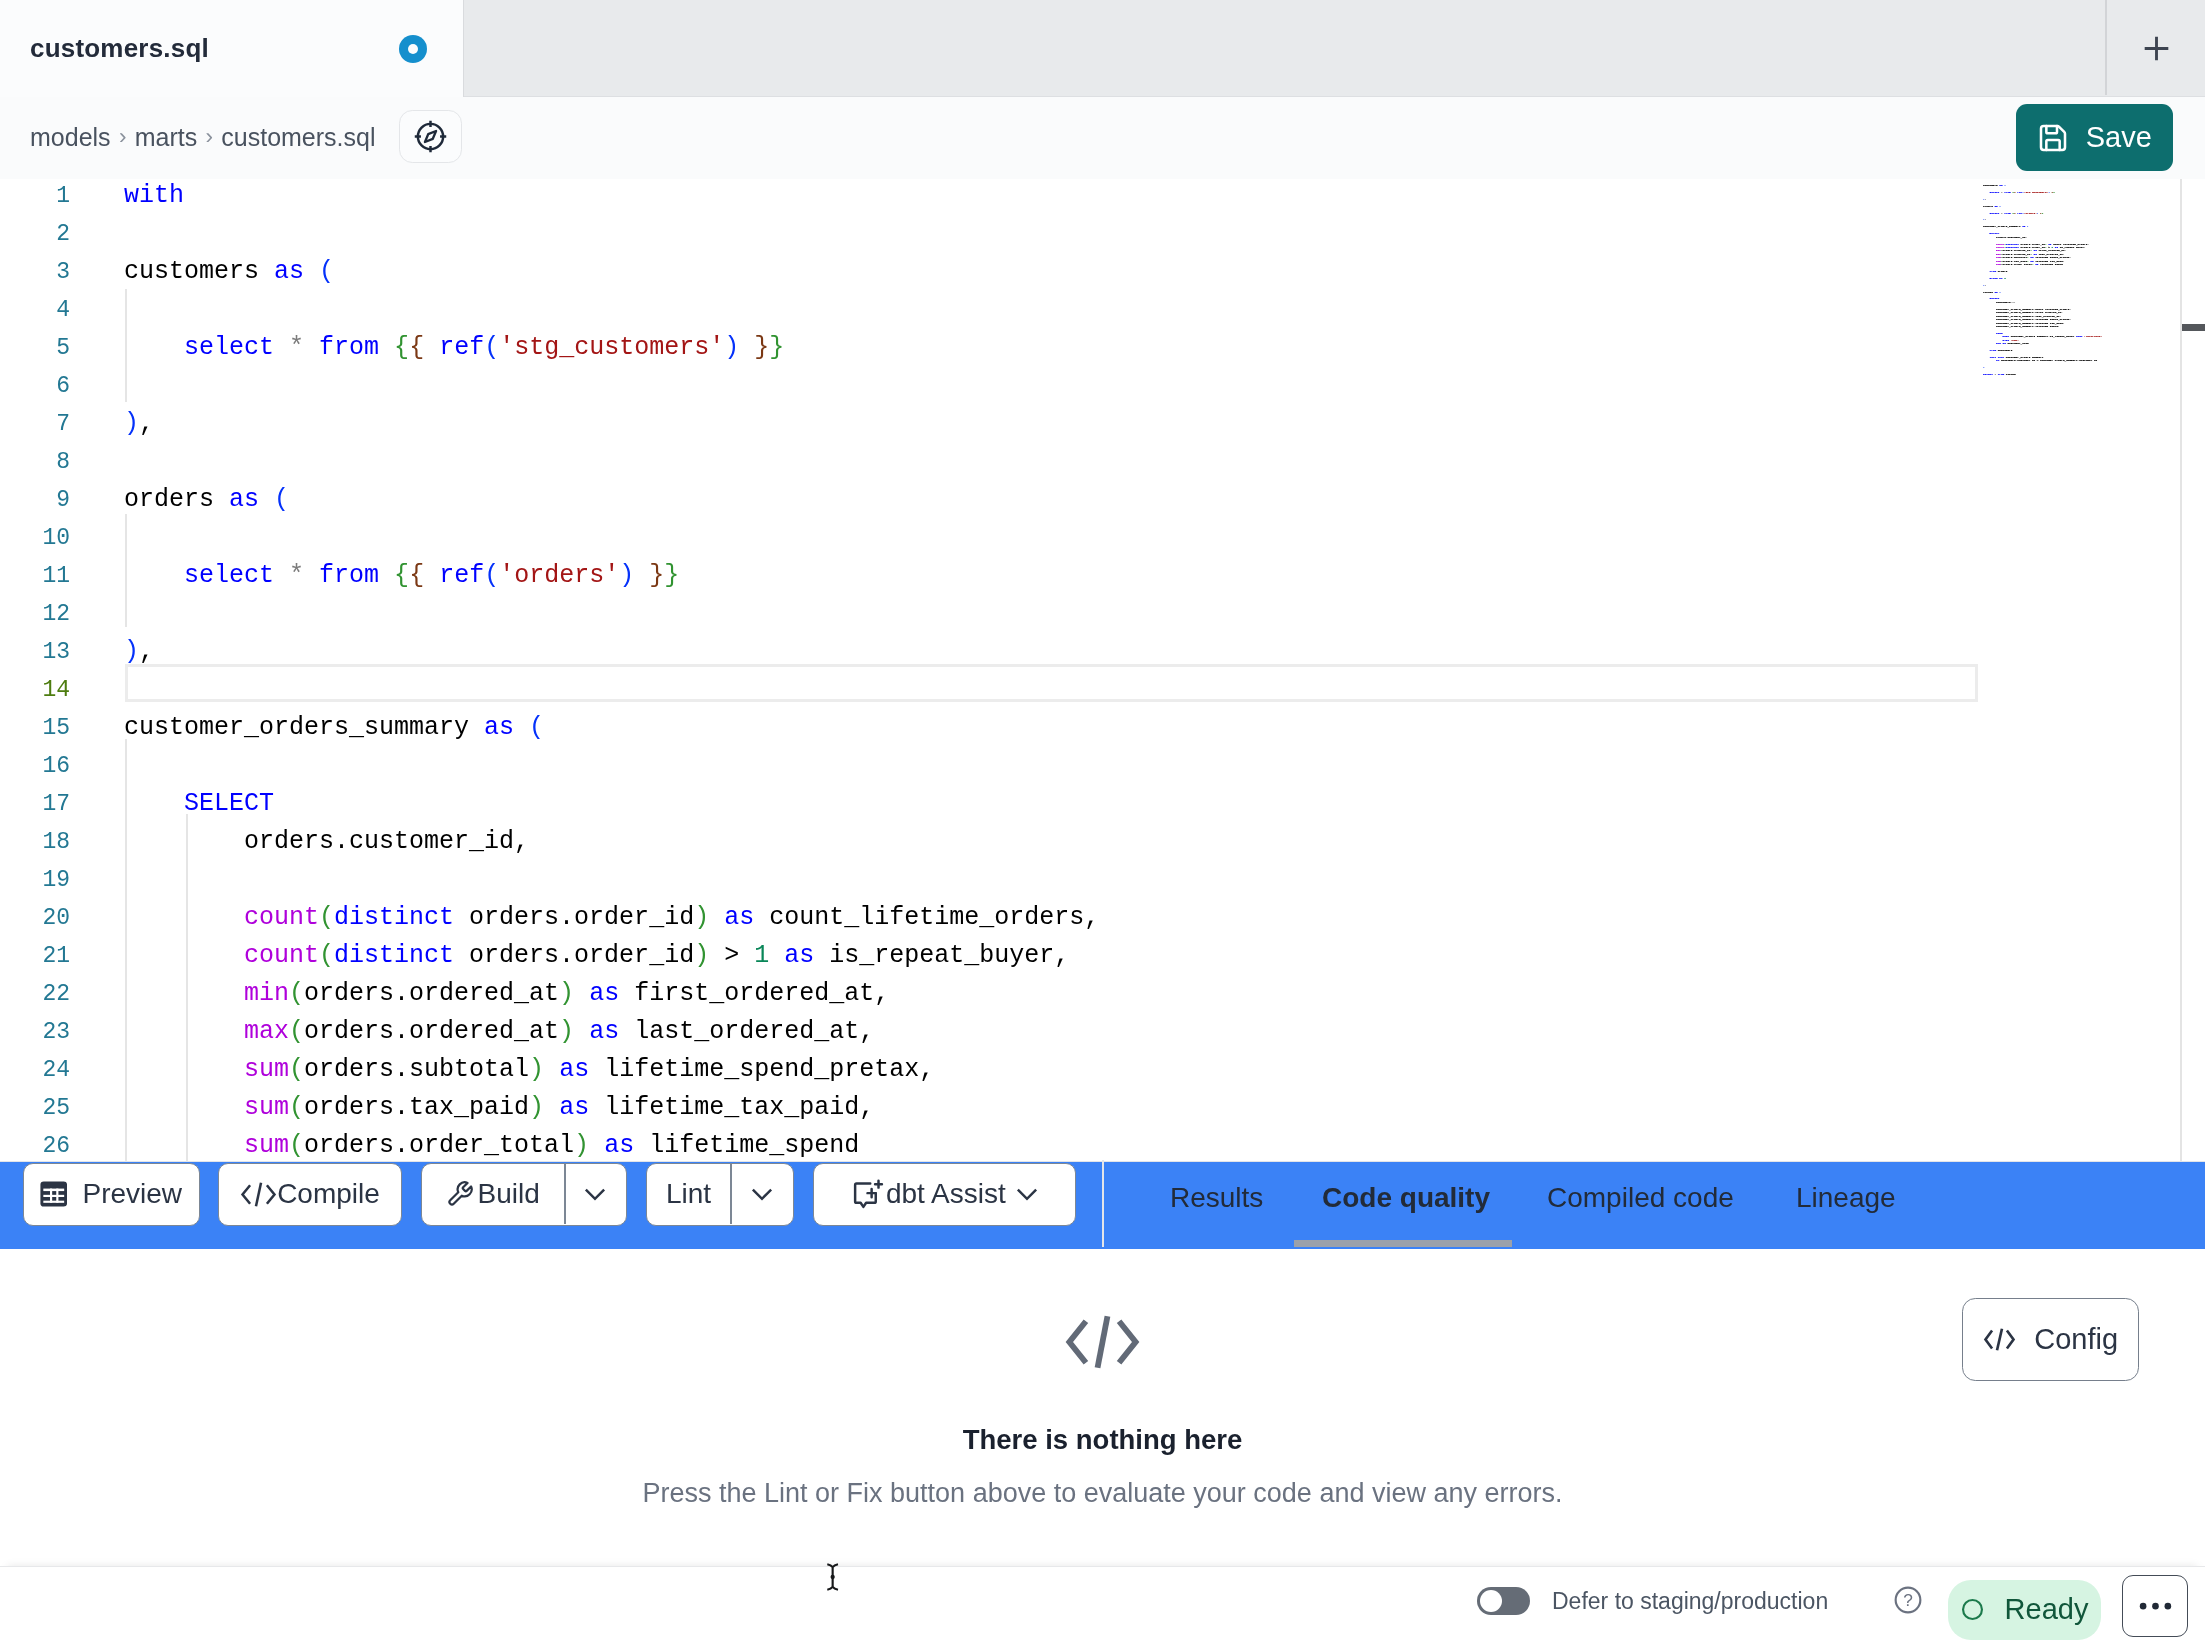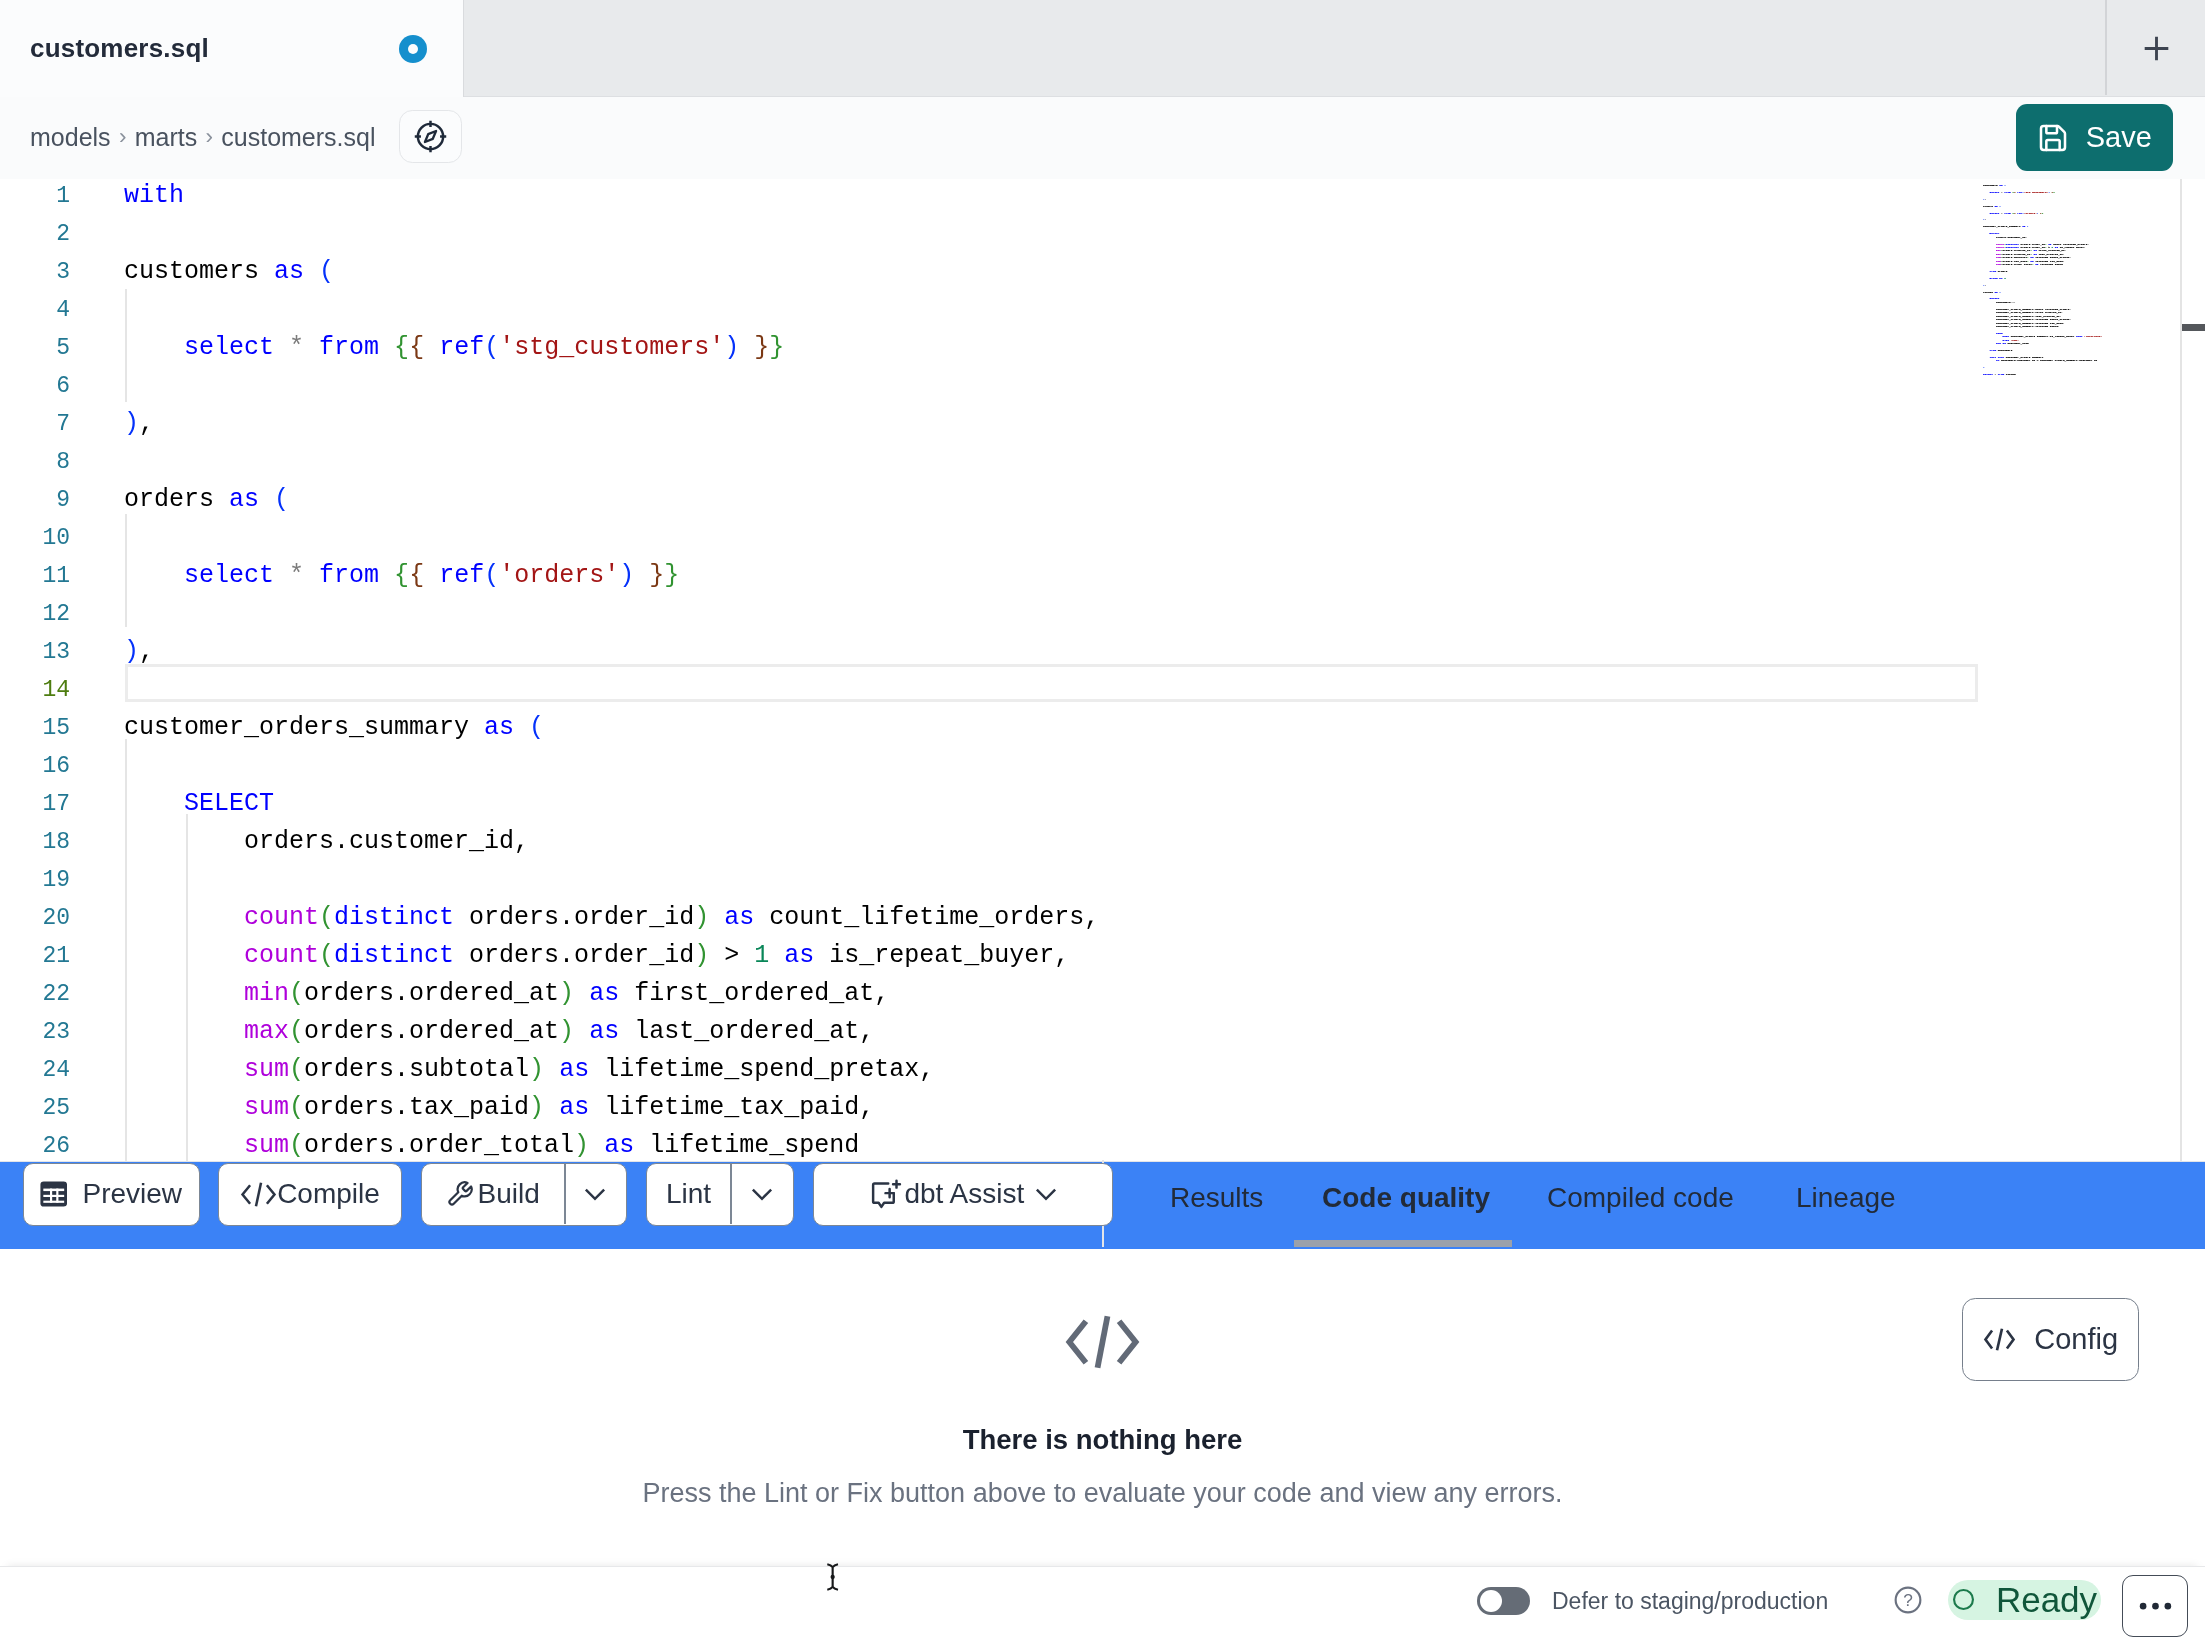--- a/index.html
+++ b/index.html
@@ -55,21 +55,21 @@
 #panel { left:0; top:1250px; width:2205px; height:316px; background:#fff; }
 #nothing { left:0; top:166px; width:2205px; text-align:center; font-size:27.5px; font-weight:bold; color:#1a212e;margin-top:8px; }
 #pressthe { left:0; top:228px; width:2205px; text-align:center; font-size:27px; color:#6a7280; }
 #configbtn { left:1962px; top:48px; width:177px; height:83px; border:1.7px solid #767f8c; border-radius:13.3px; background:#fff; color:#2b3444; font-size:29px; display:flex; align-items:center; justify-content:center; gap:18.3px; }
 
 
 #statusbar { left:0; top:1566px; width:2205px; height:83px; background:#fff; border-top:1.7px solid #e7e8ea; box-shadow:0 -6.7px 8.3px -6.7px rgba(0,0,0,0.10); }
 #toggle { left:1477px; top:20px; width:53px; height:28px; border-radius:14px; background:#656c76; }
 #toggle::after { content:""; position:absolute; left:3.3px; top:3.3px; width:22px; height:22px; border-radius:50%; background:#fff; }
 #deferlabel { left:1552px; top:21px; font-size:23px; color:#4b5563; }
-#readypill { left:1948px; top:12.5px; width:153px; height:40px; border-radius:23px; background:#d6f4e2; color:#10563a; font-size:35px; display:flex; align-items:center; justify-content:center; gap:21px; }
+#readypill { left:1948px; top:12.5px; width:153px; height:60px; border-radius:23px; background:#d6f4e2; color:#10563a; font-size:29px; display:flex; align-items:center; justify-content:center; gap:21px; }
 #morebtn { left:2122px; top:8.3px; width:66px; height:62px; border:1.7px solid #444c57; border-radius:11px; background:#fff; display:flex; align-items:center; justify-content:center; }
 </style>
 </head>
 <body>
 
 <div class="abs" id="tabbar"></div>
 <div class="abs" id="activetab"></div>
 <div class="abs" id="tabtitle">customers.sql</div>
 <div class="abs" id="tabdot"></div>
 <div class="abs" id="tabdivider"></div>
@@ -253,21 +253,21 @@
   <div style="width:83px; display:flex; align-items:center; justify-content:center;">
         <span>Lint</span>
       </div>
   <div class="tdivider" style="left:83px; top:0px;"></div>
   <div style="width:63px; display:flex; align-items:center; justify-content:center;">
         <svg width="22" height="13.3" viewBox="0 0 26 16" fill="none" stroke="#2b3444" stroke-width="3">
           <path d="M2 2 L13 13 L24 2"></path>
         </svg>
       </div>
 </div>
-<div class="tbtn" style="left:813px; width:300px; gap:2px;">
+<div class="tbtn" style="left:813px; width:263px; gap:2px;">
   <svg width="33" height="33" viewBox="0 0 24 24" fill="none" stroke="#2b3444" stroke-width="1.8" stroke-linecap="round" stroke-linejoin="round">
         <path d="M14 4 H4 a1 1 0 0 0-1 1 v12 a1 1 0 0 0 1 1 h3 l2 3 2-3 h6 a1 1 0 0 0 1-1 v-6"></path>
         <path d="M12 11 h6 M15 8 v6"></path>
         <path d="M20 2 v5 M17.5 4.5 h5"></path>
       </svg>
   <span>dbt Assist</span>
   <svg width="22" height="13.3" viewBox="0 0 26 16" fill="none" stroke="#2b3444" stroke-width="3" style="margin-left:8.3px;">
         <path d="M2 2 L13 13 L24 2"></path>
       </svg>
 </div>

